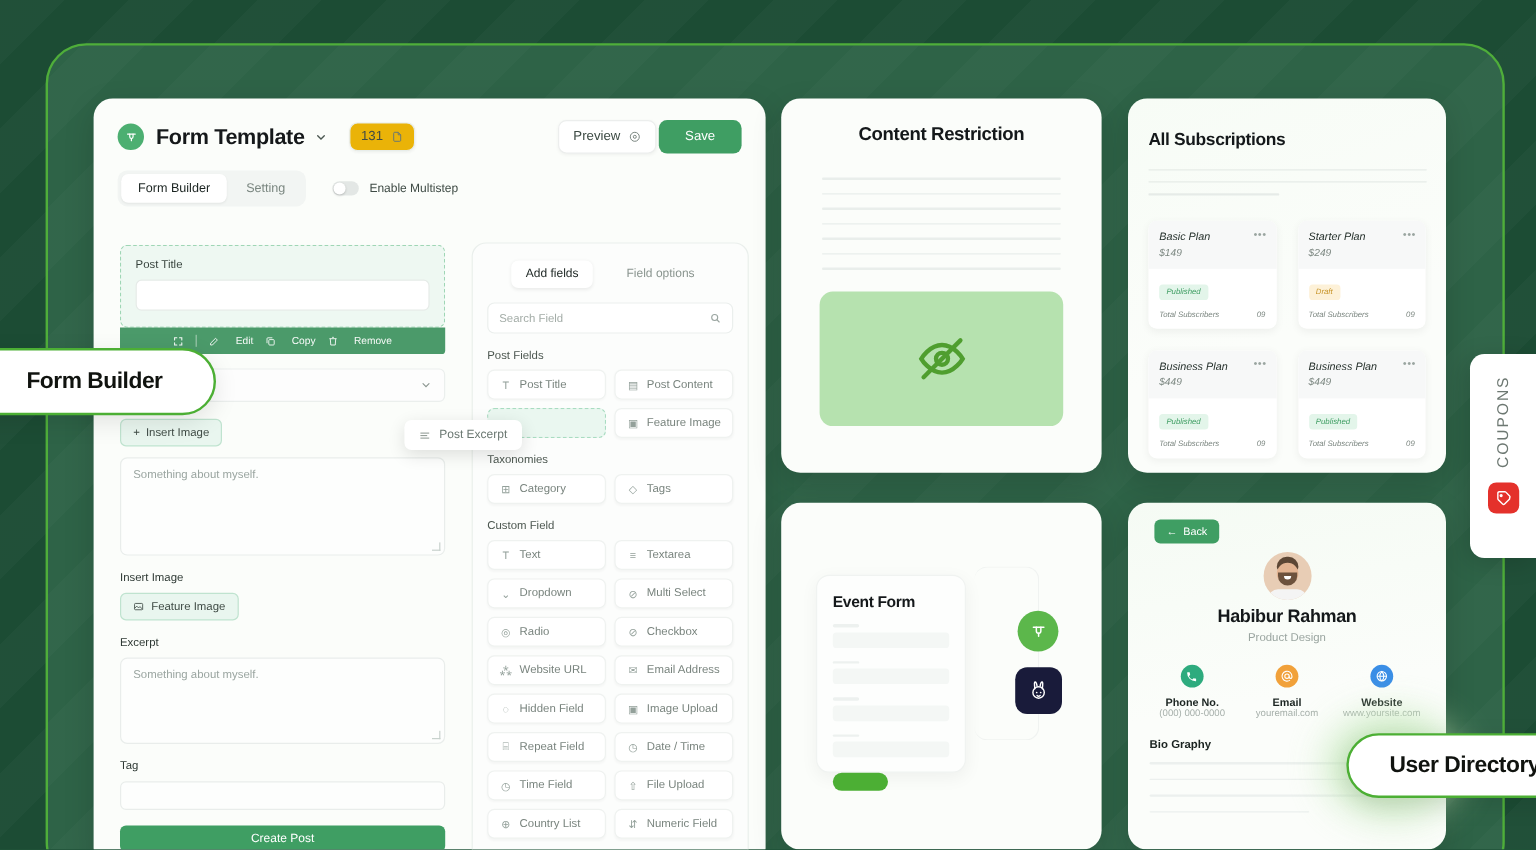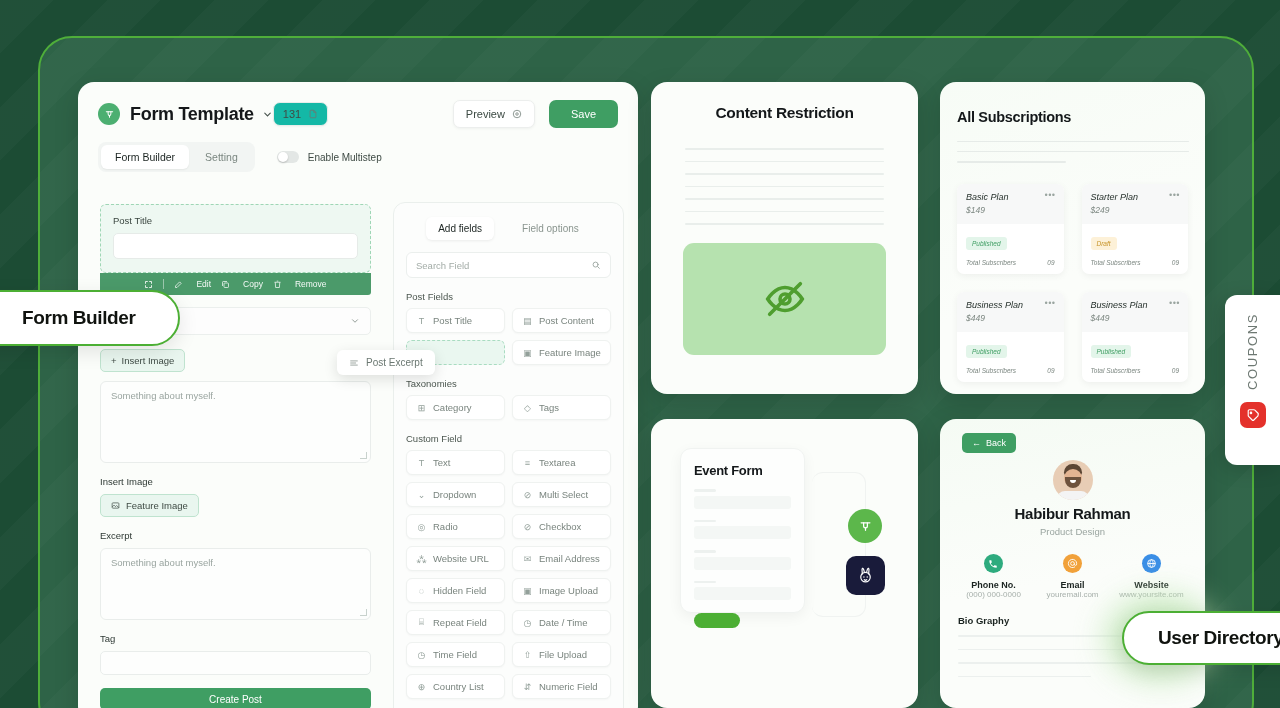--- a/index.html
+++ b/index.html
@@ -80,27 +80,28 @@
   }
   .brand-title {
     margin-left: 10px;
     font-size: 18px; font-weight: 700; color: #15181a;
     letter-spacing: -0.3px;
   }
   .chev {
     margin-left: 8px; color: #5d6b64; font-size: 12px;
   }
   .count-pill {
-    background: #14b8a6; border: 1px solid #e8edea; border-radius: 7px;
+    margin-left: 18px;
+    background: #eab308; border: 1px solid #e8edea; border-radius: 7px;
     padding: 5px 9px;
     display: flex; align-items: center; gap: 7px;
     font-size: 11px; color: #404a45;
     box-shadow: 0 1px 2px rgba(0,0,0,0.04);
   }
-  .head-right { margin-left: auto; display: flex; align-items: center; gap: 14px; }
+  .head-right { margin-left: auto; display: flex; align-items: center; gap: 2px; }
   .btn-preview {
     background: #fff; border: 1px solid #eceeed; border-radius: 7px;
     padding: 7px 12px; font-size: 11px; color: #3c4a43;
     display: flex; align-items: center; gap: 7px;
     box-shadow: 0 1px 3px rgba(0,0,0,0.05);
   }
   .btn-save {
     background: #3f9e63; color: #fff; border-radius: 7px;
     padding: 8px 22px; font-size: 11px; font-weight: 500;
   }
@@ -263,21 +264,21 @@
   .plan-bot { padding: 8px 9px 8px 9px; }
   .badge { display: inline-block; font-size: 6.5px; padding: 3px 6px; border-radius: 3px; }
   .badge.pub { background: #e3f5ea; color: #3f9e63; }
   .badge.draft { background: #fdf1d8; color: #c79429; }
   .plan-sub { display: flex; justify-content: space-between; align-items: center;
               margin-top: 9px; font-size: 6.5px; color: #7c8781; }
 
   
   #event { left: 651px; top: 419px; width: 267px; height: 289px; border-radius: 16px; }
   .ev-inner {
-    position: absolute; left: 29px; top: 29px; width: 125px; height: 165px;
+    position: absolute; left: 29px; top: 60px; width: 125px; height: 165px;
     background: #fdfefd; border: 1px solid #f0f3f1; border-radius: 11px;
     box-shadow: 0 4px 14px rgba(0,0,0,.05);
     padding: 14px 13px 0 13px;
   }
   .ev-title { font-size: 13px; font-weight: 700; color: #14181a; letter-spacing: -.3px; }
   .ev-lbl { width: 22px; height: 2.5px; background: #edf1ef; border-radius: 2px; margin: 11px 0 4px 0; }
   .ev-in { height: 13px; background: #f4f7f5; border-radius: 3px; }
   .ev-btn { margin-top: 13px; width: 46px; height: 15px; background: #4caf34; border-radius: 9px; }
   .ev-rail {
     position: absolute; left: 161px; top: 53px; width: 54px; height: 145px;

